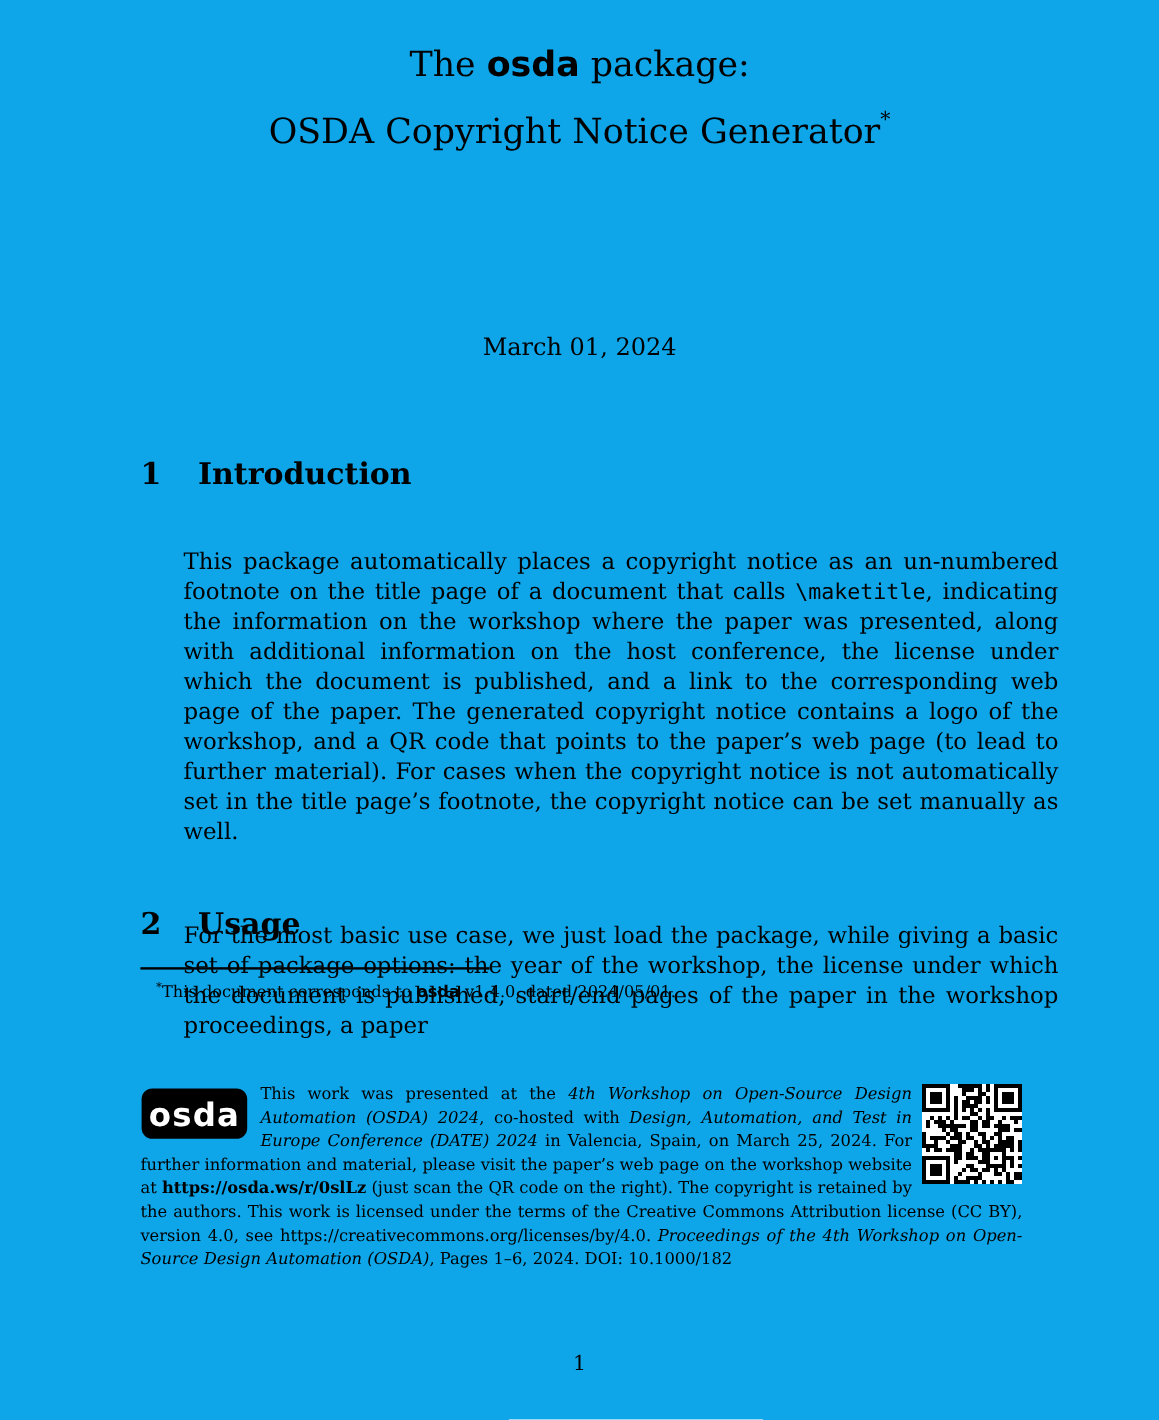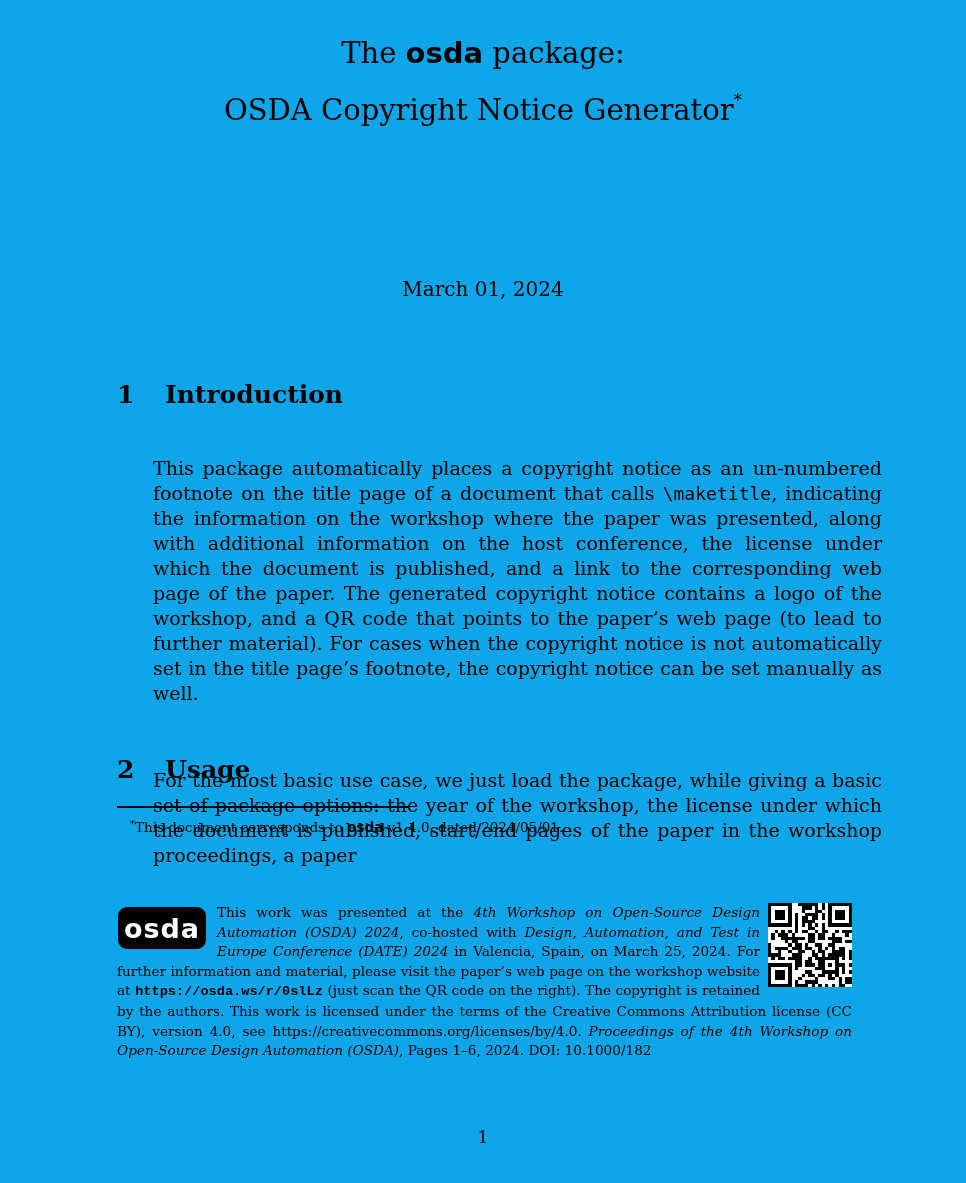--- a/index.html
+++ b/index.html
@@ -41,21 +41,21 @@
     margin-left: 36px;
   }
   .para-1 { top: 456px; }
   .para-2 { top: 768px; }
 
   
   .seg-normal { }
   .seg-sans { font-family: "DejaVu Sans", sans-serif; font-weight: 600; }
   .seg-mono { font-family: "DejaVu Sans Mono", monospace; font-size: 0.95em; }
   .seg-italic { font-style: italic; }
-  .seg-bold { font-weight: bold; font-family: Liberation Mono, monospace; }
+  .seg-bold { font-weight: bold; }
 
   
   .footnote { top: 806px; left: 117px; width: 729px; }
   .footnote-rule { width: 291px; border-top: 2px solid #000; }
   .footnote-text { padding-top: 6px; font-size: 13.5px; line-height: 19px; text-indent: 13px; }
   .footnote-text sup { font-size: 10px; vertical-align: 5px; }
 
   
   .copyright {
     top: 903px; left: 117px; width: 735px;

